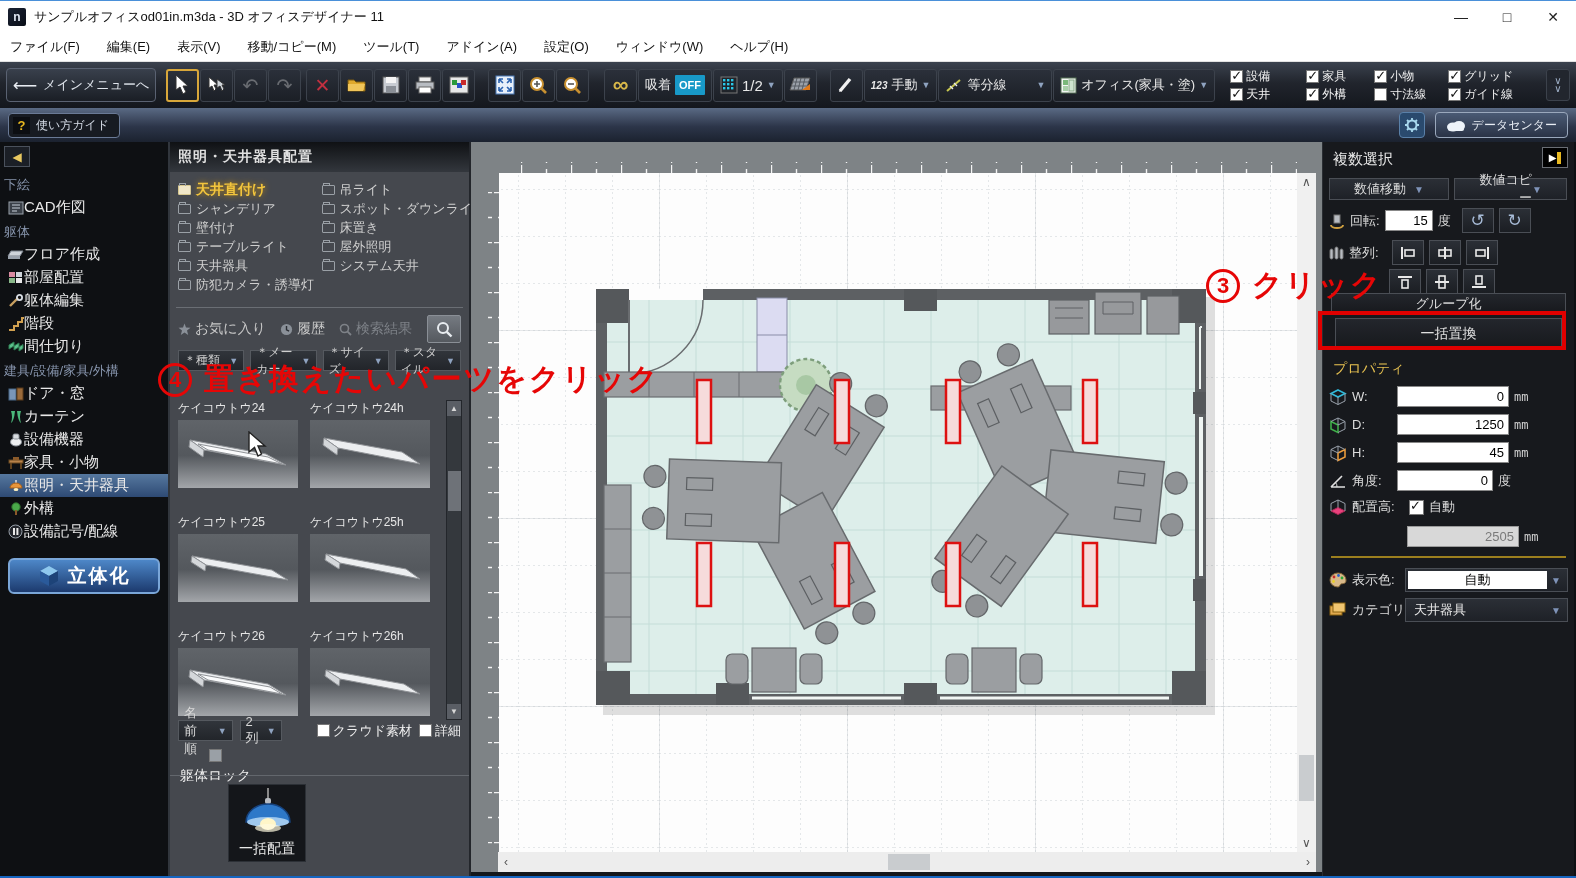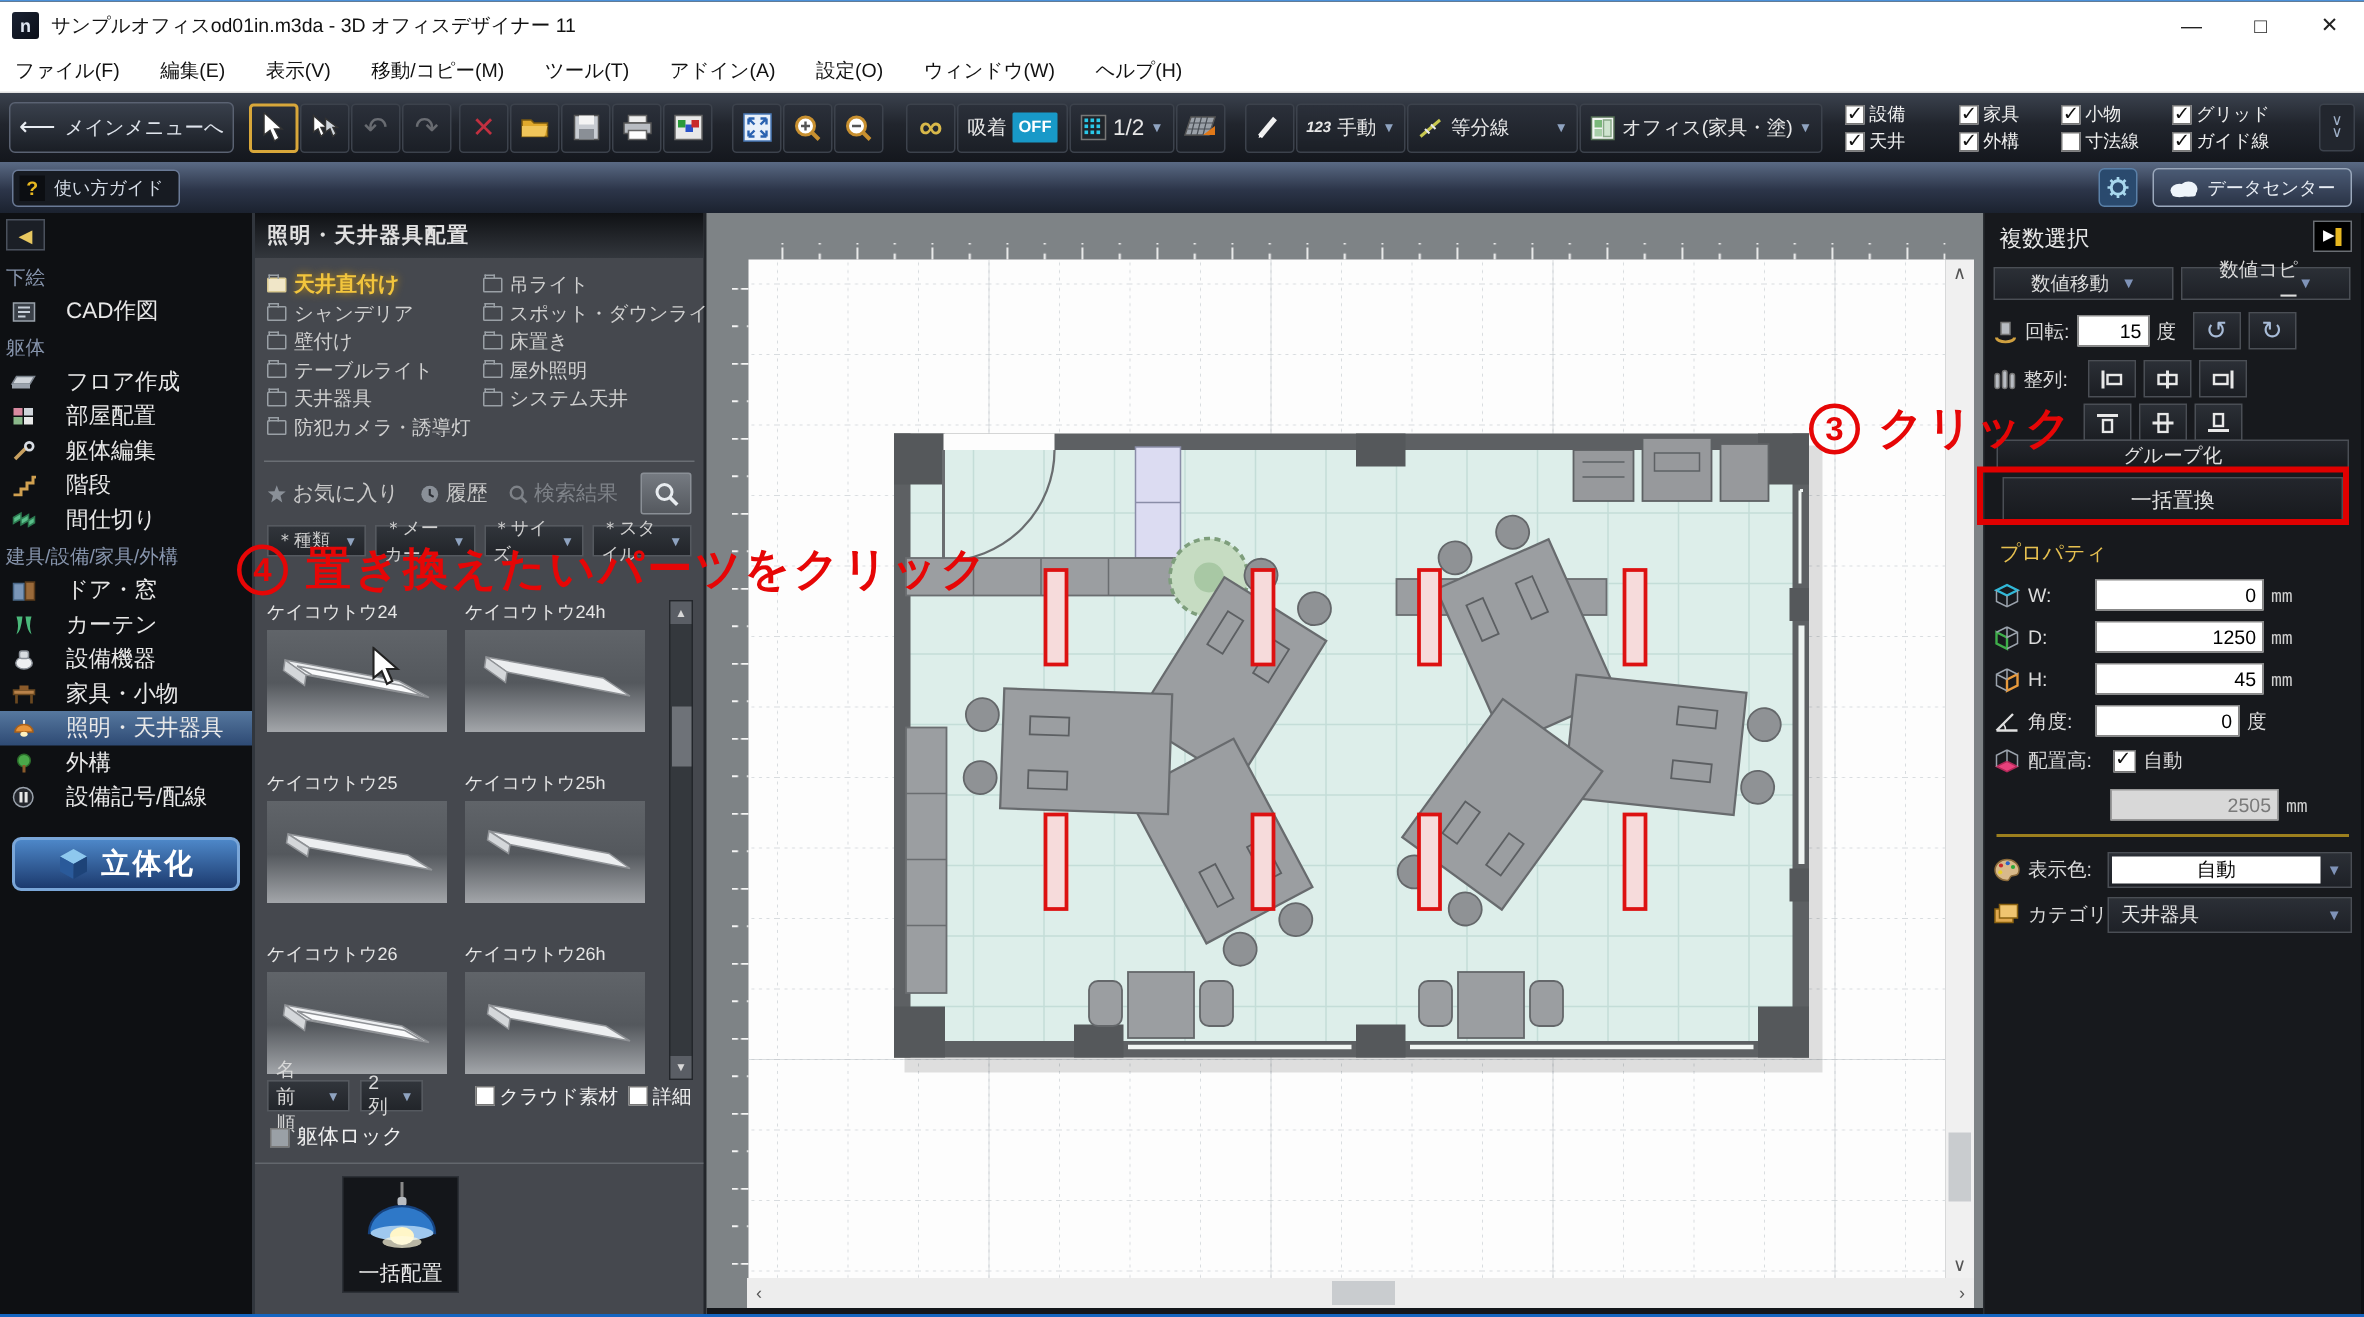--- a/index.html
+++ b/index.html
@@ -67,21 +67,21 @@
   .parts-panel { width:301px; background:#45484e; position:relative; flex:none; border-right:2px solid #23262b; }
   .canvas { width:851px; position:relative; flex:none; background:#7e8386; overflow:hidden; }
   .right-panel { width:252px; background:#17191d; position:relative; flex:none; }
 
   
   .collapse-btn { position:absolute; left:4px; top:4px; width:26px; height:21px; background:#1b1f26;
                   border:1px solid #4a515c; display:flex; align-items:center; justify-content:center;
                   color:#e8c860; font-size:12px; }
   .side-list { position:absolute; top:30px; left:0; right:0; }
   .side-header { color:#8795ad; font-size:13px; padding:4px 4px 2px; }
-  .side-item { height:23px; display:flex; align-items:center; gap:20px; padding-left:7px; color:#e8e8e8; font-size:15px; }
+  .side-item { height:23px; display:flex; align-items:center; gap:0; padding-left:7px; color:#e8e8e8; font-size:15px; }
   .side-item.selected { background:linear-gradient(180deg,#56789f,#2e4a74); }
   .side-icon { width:17px; height:17px; flex:none; display:flex; align-items:center; justify-content:center; }
   .solid-btn { margin:15px 8px 0; height:36px; border-radius:6px; background:linear-gradient(180deg,#4d87c8,#1c3a6e);
                border:2px solid #7aa6d8; display:flex; align-items:center; justify-content:center; gap:8px;
                color:#fff; font-size:19px; font-weight:bold; letter-spacing:2px; }
 
   
   .pp-header { height:30px; background:linear-gradient(180deg,#0f1114,#33373d); color:#e0e0e0; font-size:14px;
                font-weight:bold; display:flex; align-items:center; padding-left:8px; letter-spacing:1px; }
   .cat-cols { position:absolute; top:38px; left:8px; right:4px; display:flex; }
@@ -106,21 +106,21 @@
   .pname { color:#e6e6e6; font-size:12px; height:16px; white-space:nowrap; }
   .pthumb { margin-top:4px; width:120px; height:68px;
             background:linear-gradient(180deg,#606469 0%,#54585d 52%,#a3a6aa 100%); }
   .pscroll { position:absolute; top:258px; left:276px; width:16px; height:320px; background:#34383d; border:1px solid #23262b; }
   .ps-arrow { position:absolute; left:0; width:14px; height:15px; background:#5a5e65; color:#d8d8d8; font-size:8px;
               display:flex; align-items:center; justify-content:center; }
   .ps-thumb { position:absolute; left:1px; top:70px; width:13px; height:40px; background:#6e7278; }
   .sort-row { position:absolute; top:578px; left:8px; right:8px; display:flex; align-items:center; gap:7px; }
   .mini-dd { height:21px; background:linear-gradient(180deg,#31353b,#22252a); border:1px solid #55595f;
              color:#d8d8d8; font-size:13px; display:flex; align-items:center; padding:0 5px; gap:8px; }
-  .lock-row { position:absolute; top:607px; left:10px; display:flex; align-items:center; gap:5px; }
+  .lock-row { position:absolute; top:607px; left:10px; display:flex; align-items:center; gap:5px;flex-direction:column; }
   .pp-divider { position:absolute; top:633px; left:0; right:0; border-top:1px solid #63676d; }
   .batch-btn { position:absolute; top:642px; left:58px; width:78px; height:78px; background:#14161a;
                border:1px solid #2c3036; display:flex; flex-direction:column; align-items:center; justify-content:flex-end; }
   .batch-label { color:#e8e8e8; font-size:14px; padding-bottom:3px; }
 
   
   .canvas svg.plan { position:absolute; left:0; top:0; }
   .vscroll { position:absolute; left:826px; top:31px; width:19px; height:679px; background:#f0f0f0; }
   .hscroll { position:absolute; left:27px; top:710px; width:818px; height:20px; background:#ededed; }
   .sc-arrow { position:absolute; color:#555; font-size:12px; }

